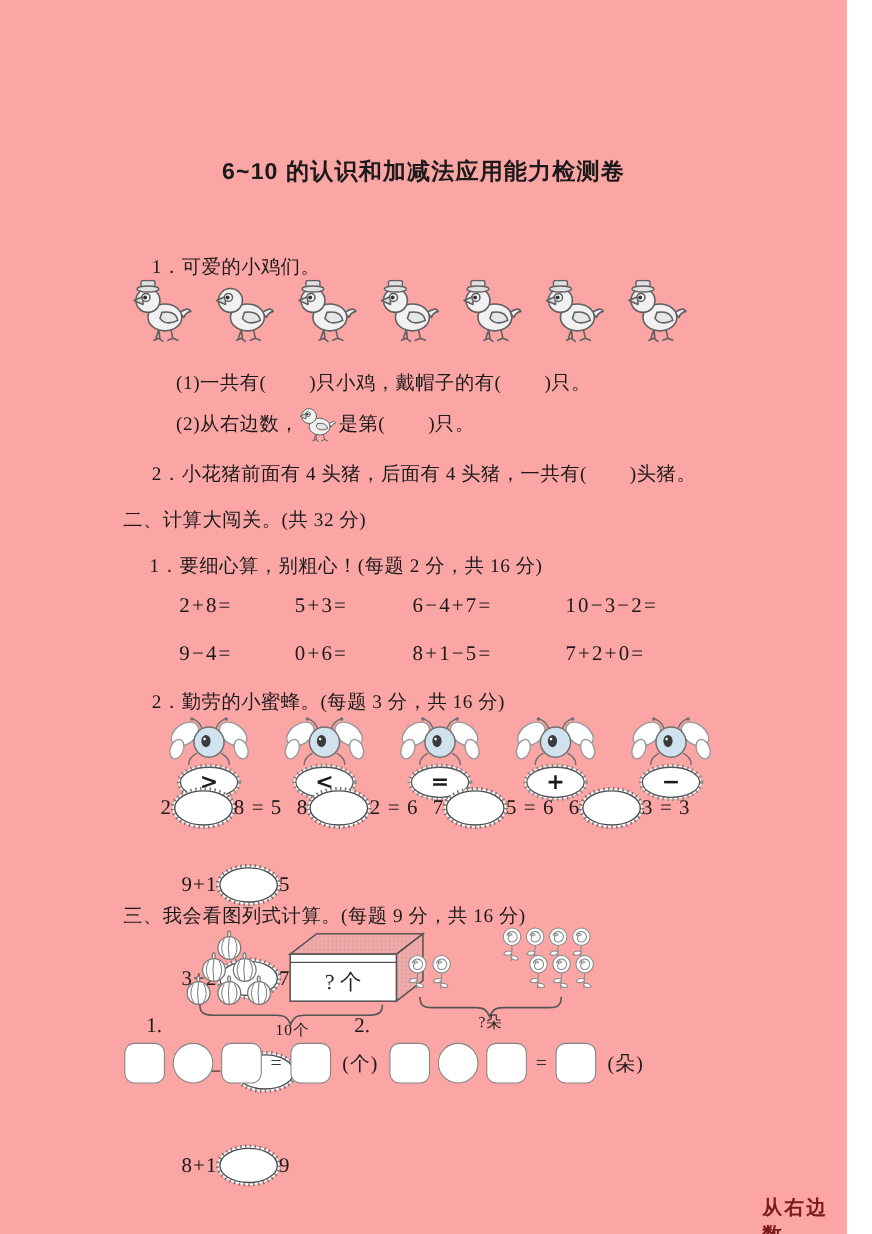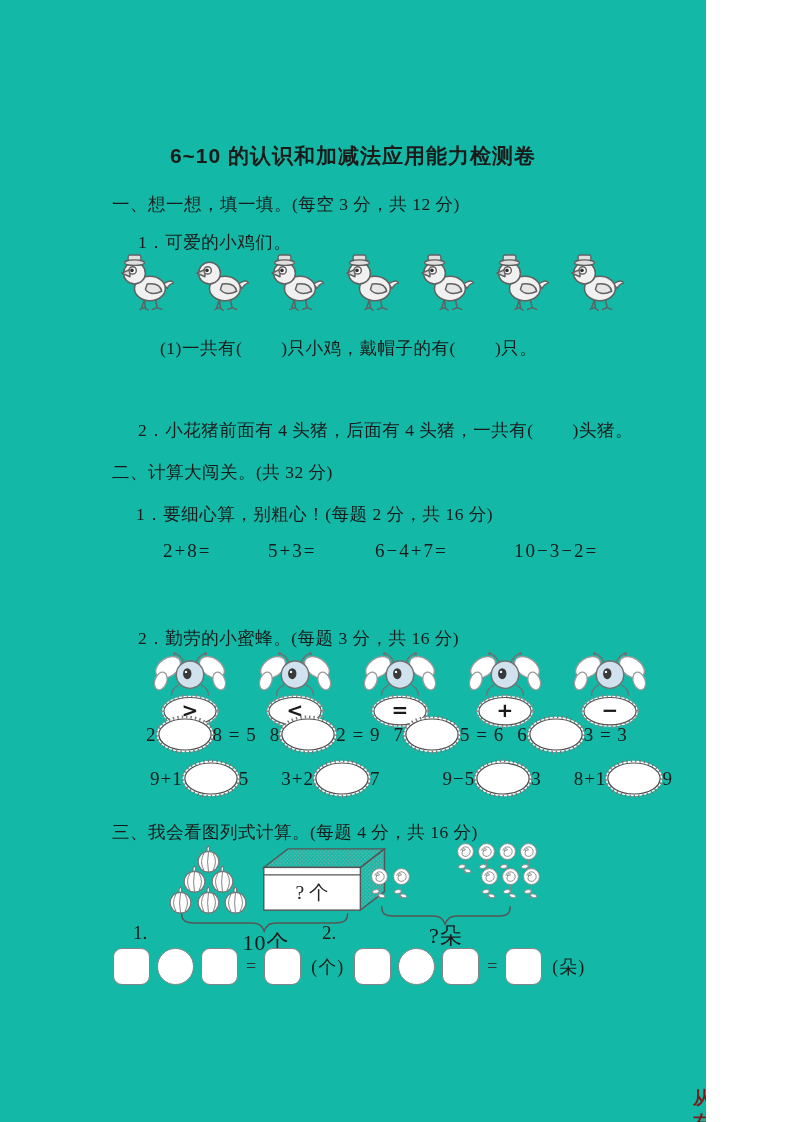--- a/index.html
+++ b/index.html
@@ -1,19 +1,19 @@
 <!DOCTYPE html>
 <html><head>
 <meta charset="utf-8">
 <style>
   * { box-sizing: border-box; margin: 0; padding: 0; }
   html,body { background:#fff; }
   .page {
-    position: relative; width: 706px; height: 1122px;
-    background: #14b8a6; overflow: hidden;
+    position: relative; width: 770px; height: 1122px;
+    background: #fca5a5; overflow: hidden;
     font-family: "Liberation Serif", "DejaVu Serif", serif;
     color: #1a1a1a;
   }
   .abs { position: absolute; }
   .title {
     left: 0; top: 142px; width: 100%;
     text-align: center; font-size: 21px; font-weight: bold;
     font-family: "Liberation Sans", "DejaVu Sans", sans-serif;
     letter-spacing: 1px;
   }
@@ -32,28 +32,28 @@
   .bee-row { left: 146px; top: 650px; display: flex; gap: 17px; }
   .bee { position: relative; width: 88px; height: 84px; }
   .bee svg { width: 88px; height: 84px; display: block; }
   .bee-sym {
     position: absolute; left: 0; right: 0; top: 48px; height: 24px;
     text-align: center; font-size: 20px; font-weight: bold; line-height: 24px;
     font-family: "DejaVu Sans", sans-serif;
   }
   .eq-row { display: flex; align-items: center; font-size: 19px; letter-spacing: 1px; }
   .eq-row-1 { left: 146px; top: 714px; gap: 13px; }
-  .eq-row-2 { left: 150px; top: 758px; gap: 32px; }
+  .eq-row-2 { left: 150px; top: 784px; gap: 44px; flex-direction: column; }
   .eq-group { display: flex; align-items: center; }
   .lace-oval { width: 62px; height: 41px; margin: 0 -3px; flex: 0 0 auto; }
   .fig-q1-pumpkins { left: 167px; top: 845px; width: 86px; height: 70px; }
   .pumpkin { position: absolute; width: 27px; height: 29px; }
   .box3d { left: 256px; top: 847px; width: 140px; height: 65px; }
   .brace-svg { height: 22px; }
-  .brace-label { text-align: center; font-size: 22px; letter-spacing: 1px; }
+  .brace-label { text-align: center; font-size: 14px; letter-spacing: 1px; }
   .fig-q2-roses { left: 360px; top: 839px; width: 180px; height: 70px; }
   .rose { position: absolute; width: 27px; height: 37px; }
   .prob-num { font-size: 19px; }
   .ans-row { left: 113px; top: 948px; display: flex; align-items: center; gap: 7px; }
   .shape-sq { width: 37px; height: 37px; border: 1.7px solid #858585; border-radius: 9px; flex: 0 0 auto; background: #fff; }
   .shape-circle { width: 37px; height: 37px; border: 1.7px solid #858585; border-radius: 50%; flex: 0 0 auto; background: #fff; }
   .eq-sign { font-size: 18px; padding: 0 1px; color: #333; }
   .unit { font-size: 18px; letter-spacing: 1px; padding: 0 3px; }
   .watermark {
     left: 693px; top: 1086px; font-size: 18px; font-weight: bold;
@@ -123,21 +123,20 @@
           <path d="M17,23 l-1,18" fill="none"></path>
           <path d="M16.5,30 q-7,-2 -9,3 q6,3 9,-1 z"></path>
           <path d="M16,35 q7,-1 8,4 q-6,2 -8,-2 z"></path>
         </g>
       </symbol>
     </defs>
   </svg>
 
   <h1 class="abs title">6~10 的认识和加减法应用能力检测卷</h1>
 
-  <div class="abs heading" style="top:192px">一、想一想，填一填。(每空 3 分，共 12 分)</div>
   <div class="abs item-label" style="left:138px; top:230px">1．可爱的小鸡们。</div>
 
   <div class="abs chick-row">
     <svg class="chick">
         <use href="#sym-chick"></use>
         <use class="hat-use" href="#sym-hat"></use>
       </svg>
     <svg class="chick">
         <use href="#sym-chick"></use>
       </svg>
@@ -158,32 +157,45 @@
         <use class="hat-use" href="#sym-hat"></use>
       </svg>
     <svg class="chick">
         <use href="#sym-chick"></use>
         <use class="hat-use" href="#sym-hat"></use>
       </svg>
   </div>
 
   <div class="abs q-text" style="left:160px; top:336px">(1)一共有(        )只小鸡，戴帽子的有(        )只。</div>
 
+  <div class="abs q2-line">
+    <span class="q-text">(2)从右边数，</span>
+    <svg class="chick small">
+        <use href="#sym-chick"></use>
+      </svg>
+    <span class="q-text">是第(        )只。</span>
+  </div>
 
   <div class="abs q-text" style="left:138px; top:418px">2．小花猪前面有 4 头猪，后面有 4 头猪，一共有(        )头猪。</div>
 
   <div class="abs heading" style="top:460px">二、计算大闯关。(共 32 分)</div>
   <div class="abs item-label" style="left:136px; top:502px">1．要细心算，别粗心！(每题 2 分，共 16 分)</div>
 
   <div class="abs calc-row" style="top:540px">
     <span>2+8=</span>
     <span>5+3=</span>
     <span>6−4+7=</span>
     <span>10−3−2=</span>
   </div>
+  <div class="abs calc-row" style="top:584px">
+    <span>9−4=</span>
+    <span>0+6=</span>
+    <span>8+1−5=</span>
+    <span>7+2+0=</span>
+  </div>
 
   <div class="abs item-label" style="left:138px; top:626px">2．勤劳的小蜜蜂。(每题 3 分，共 16 分)</div>
 
   <div class="abs bee-row">
     <div class="bee">
       <svg>
           <use href="#sym-bee"></use>
         </svg>
       <span class="bee-sym">&gt;</span>
     </div>
@@ -219,21 +231,21 @@
       <svg class="lace-oval">
           <use href="#sym-oval"></use>
         </svg>
       <span>8 = 5</span>
     </div>
     <div class="eq-group">
       <span>8</span>
       <svg class="lace-oval">
           <use href="#sym-oval"></use>
         </svg>
-      <span>2 = 9</span>
+      <span>2 = 6</span>
     </div>
     <div class="eq-group">
       <span>7</span>
       <svg class="lace-oval">
           <use href="#sym-oval"></use>
         </svg>
       <span>5 = 6</span>
     </div>
     <div class="eq-group">
       <span>6</span>
@@ -268,21 +280,21 @@
     </div>
     <div class="eq-group">
       <span>8+1</span>
       <svg class="lace-oval">
           <use href="#sym-oval"></use>
         </svg>
       <span>9</span>
     </div>
   </div>
 
-  <div class="abs heading" style="top:820px">三、我会看图列式计算。(每题 4 分，共 16 分)</div>
+  <div class="abs heading" style="top:820px">三、我会看图列式计算。(每题 9 分，共 16 分)</div>
 
   <div class="abs fig-q1-pumpkins">
     <svg class="pumpkin" style="left:28px; top:0">
         <use href="#sym-pumpkin"></use>
       </svg>
     <svg class="pumpkin" style="left:14px; top:20px">
         <use href="#sym-pumpkin"></use>
       </svg>
     <svg class="pumpkin" style="left:42px; top:20px">
         <use href="#sym-pumpkin"></use>

